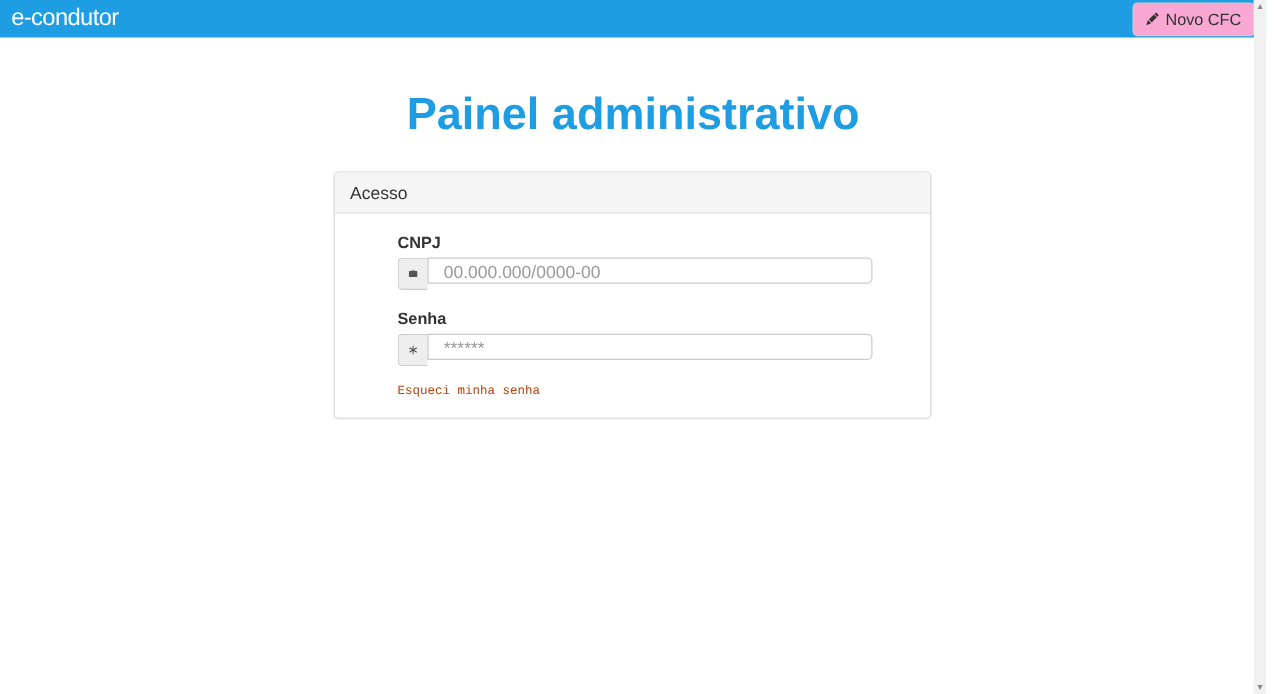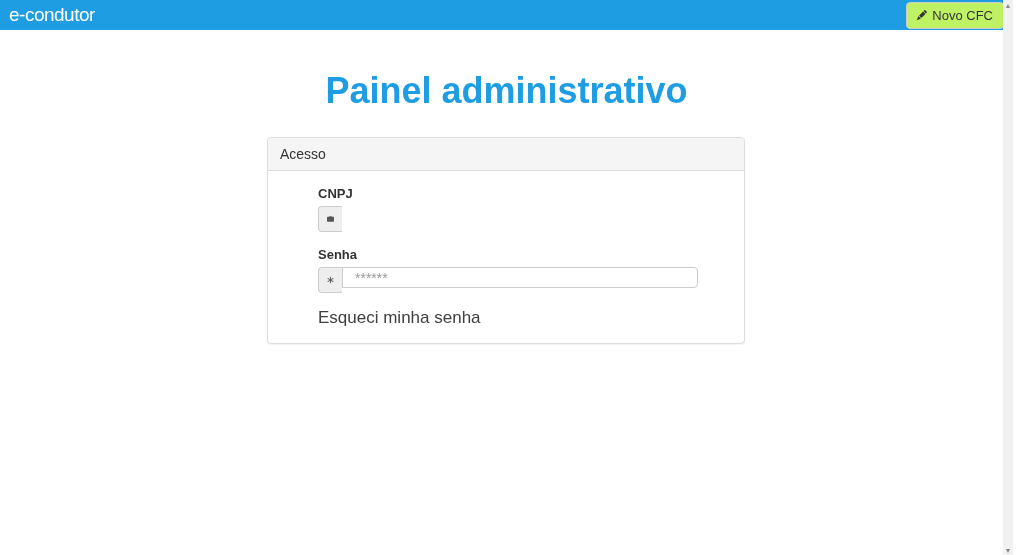--- a/index.html
+++ b/index.html
@@ -60,21 +60,21 @@
     .logo {
       color: #fff;
       font-size: 19px;
       font-weight: 400;
       letter-spacing: -0.5px;
       display: flex;
       align-items: center;
     }
     
     .btn-novo {
-      background: #bef264;
+      background: #f9a8d4;
       border: 1px solid #ccc;
       border-radius: 4px;
       padding: 5px 10px;
       font-size: 13px;
       color: #333;
       cursor: pointer;
       display: flex;
       align-items: center;
       gap: 5px;
     }
@@ -177,24 +177,25 @@
       border-radius: 4px;
       padding: 6px 12px;
       font-size: 14px;
       cursor: pointer;
       display: flex;
       align-items: center;
       gap: 5px;
     }
     
     .forgot-link {
-      color: #404040;
-      font-size: 17px;
+      color: #c2410c;
+      font-size: 10px;
       text-decoration: none;
       cursor: pointer;
+      font-family: Liberation Mono, monospace;
     }
     
     .icon-svg {
       width: 12px;
       height: 12px;
       fill: currentColor;
     }
   </style>
 </head>
 <body>
@@ -218,20 +219,21 @@
   <div class="panel-body">
 
     <div class="form-group">
       <label class="form-label">CNPJ</label>
       <div class="input-group">
         <span class="input-addon">
           <svg class="icon-svg" viewBox="0 0 16 16">
             <path d="M6.5 1A1.5 1.5 0 0 0 5 2.5V3H1.5A1.5 1.5 0 0 0 0 4.5v8A1.5 1.5 0 0 0 1.5 14h13a1.5 1.5 0 0 0 1.5-1.5v-8A1.5 1.5 0 0 0 14.5 3H11v-.5A1.5 1.5 0 0 0 9.5 1h-3zm0 1h3a.5.5 0 0 1 .5.5V3H6v-.5a.5.5 0 0 1 .5-.5z" fill="#555"></path>
           </svg>
         </span>
+        <input type="text" class="form-control" placeholder="00.000.000/0000-00" style="">
       </div>
     </div>
 
     <div class="form-group">
       <label class="form-label">Senha</label>
       <div class="input-group">
         <span class="input-addon">
           <svg class="icon-svg" viewBox="0 0 16 16">
             <path d="M8 0a1 1 0 0 1 1 1v5.268l4.562-2.634a1 1 0 1 1 1 1.732L10 8l4.562 2.634a1 1 0 1 1-1 1.732L9 9.732V15a1 1 0 1 1-2 0V9.732l-4.562 2.634a1 1 0 1 1-1-1.732L6 8 1.438 5.366a1 1 0 0 1 1-1.732L7 6.268V1a1 1 0 0 1 1-1z" fill="#555"></path>
           </svg>

